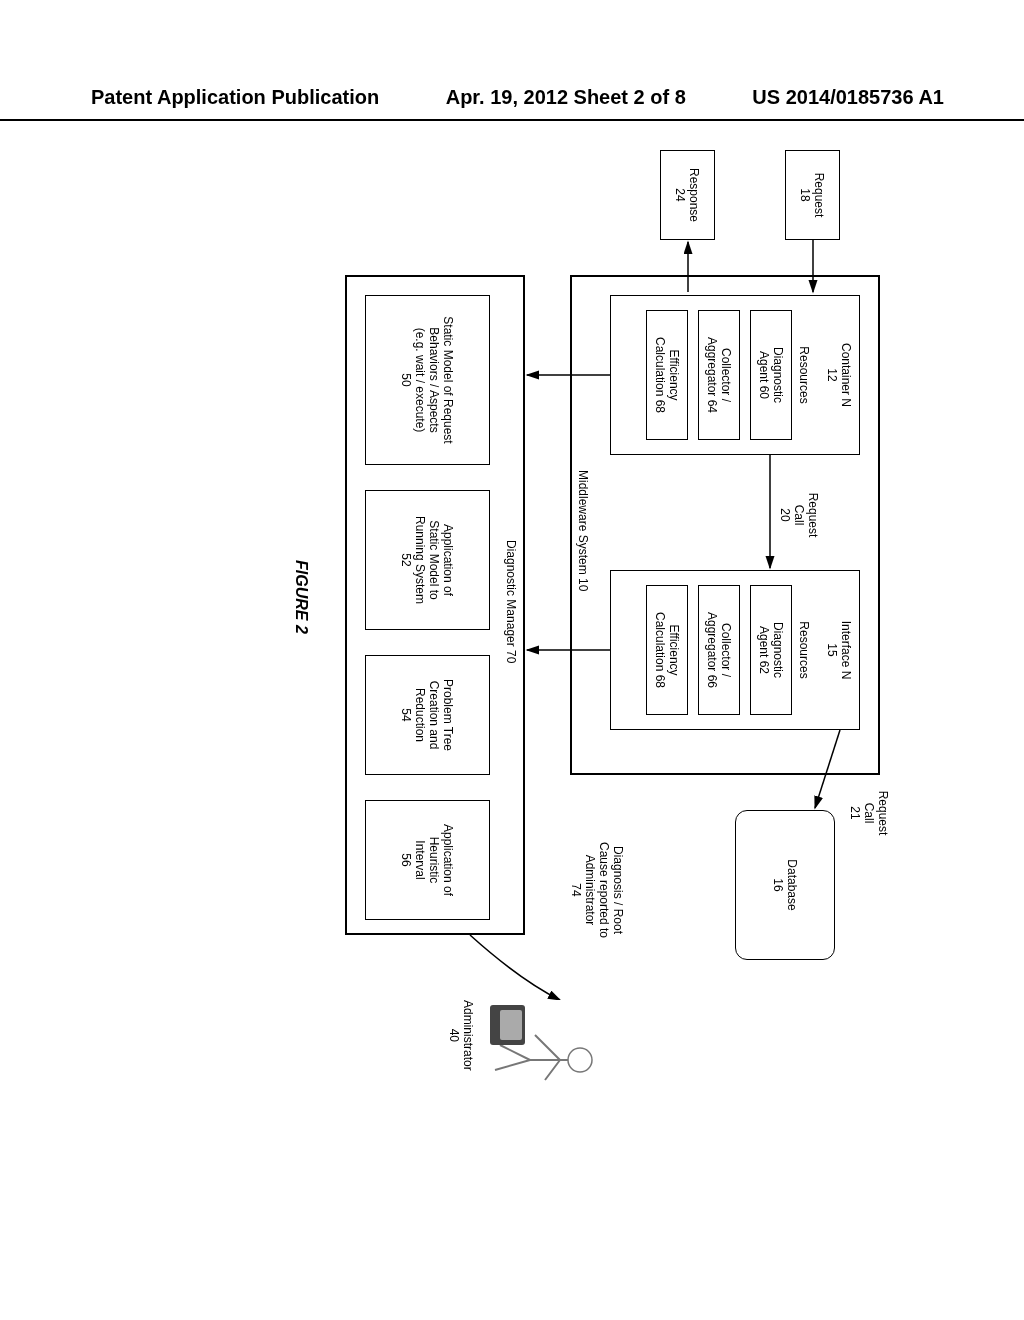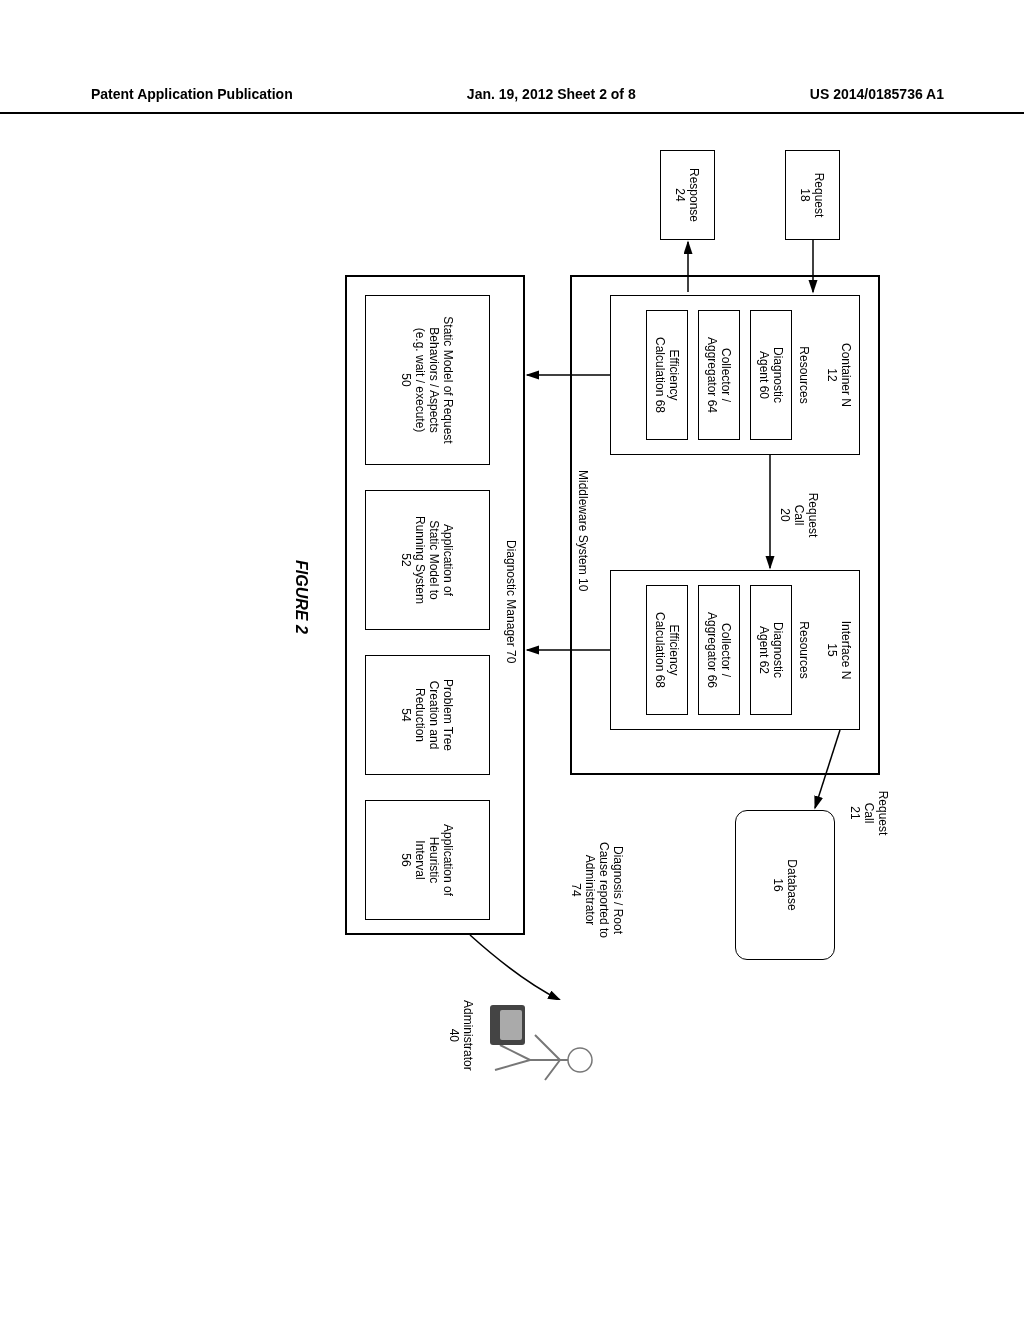--- a/index.html
+++ b/index.html
@@ -15,21 +15,21 @@
       justify-content: space-between;
       align-items: flex-end;
       padding: 10px 80px;
       border-bottom: 2px solid black;
       position: absolute;
       top: 76px;
       left: 0;
       right: 0;
     }
     .header-text {
-      font-size: 14px;
+      font-size: 20px;
       font-weight: bold;
       padding-left: 11px;
     }
     .diagram-area {
       position: absolute;
       top: 200px;
       left: 100px;
       width: 800px;
       height: 900px;
       transform: rotate(90deg);
@@ -65,21 +65,21 @@
       font-weight: bold;
       font-style: italic;
       font-size: 16px;
     }
   </style>
 </head>
 <body>
 
 <div class="header">
   <span class="header-text">Patent Application Publication</span>
-  <span class="header-text">Jan. 19, 2012  Sheet 2 of 8</span>
+  <span class="header-text">Apr. 19, 2012  Sheet 2 of 8</span>
   <span class="header-text">US 2014/0185736 A1</span>
 </div>
 
 <div class="diagram-area">
 
   <div class="box" style="left:-50px; top:60px; width:90px; height:55px;">
     <span>Request</span>
     <span>18</span>
   </div>
   <div class="box" style="left:-50px; top:185px; width:90px; height:55px;">

